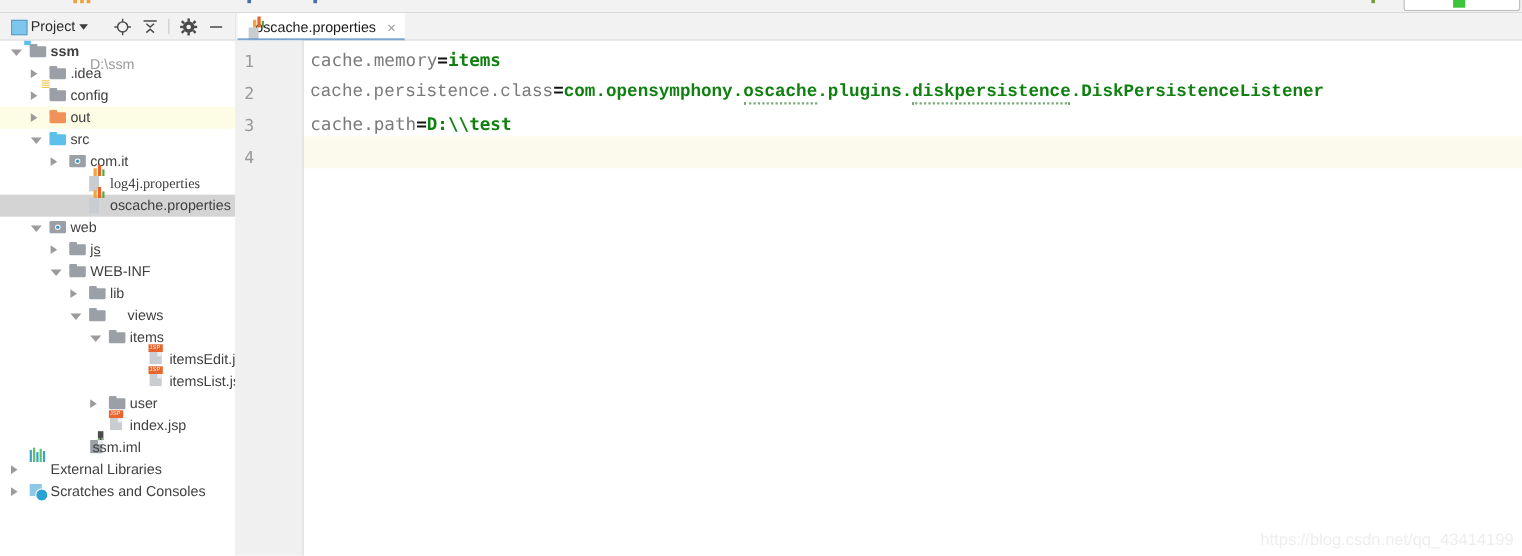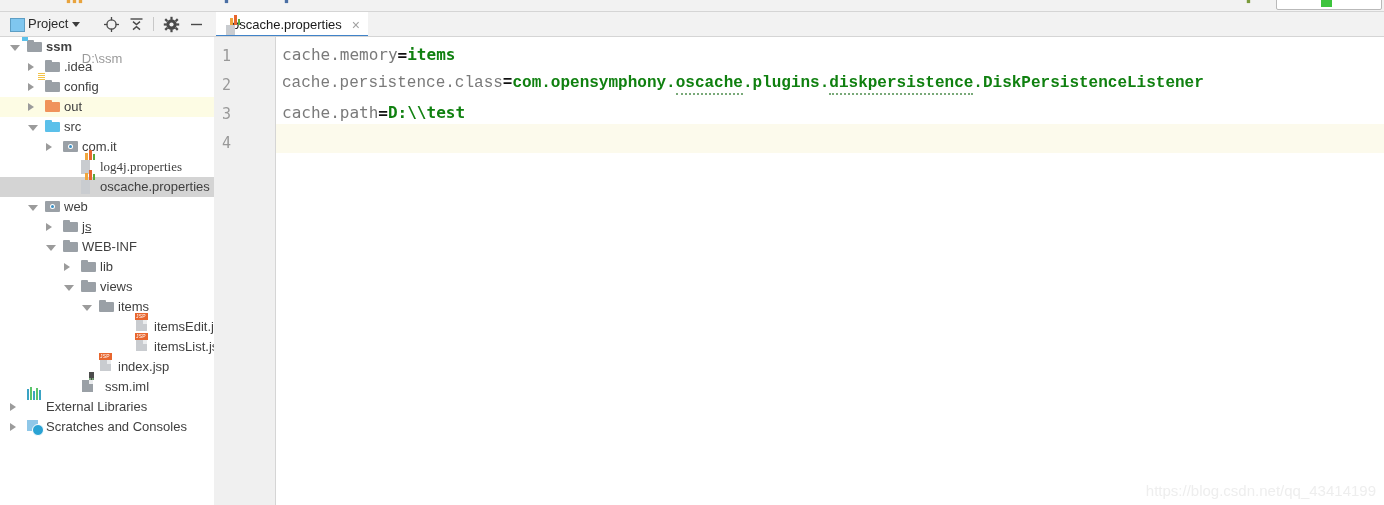--- a/index.html
+++ b/index.html
@@ -241,48 +241,53 @@
           <span class="lbl" style="left: 82px;">WEB-INF</span>
         </div>
         <div class="row">
           <div class="arrow" style="left: 64px;"></div>
           <span class="ic" style="left: 81px;"><span class="folder"><b></b><i></i></span></span>
           <span class="lbl" style="left: 100px;">lib</span>
         </div>
         <div class="row">
           <div class="arrow open" style="left: 64px;"></div>
           <span class="ic" style="left: 81px;"><span class="folder"><b></b><i></i></span></span>
-          <span class="lbl" style="left: 100px;">views</span>
+          <span class="lbl" style="left: 116px;">views</span>
         </div>
         <div class="row">
           <div class="arrow open" style="left: 82px;"></div>
           <span class="ic" style="left: 99px;"><span class="folder"><b></b><i></i></span></span>
           <span class="lbl" style="left: 118px;">items</span>
         </div>
         <div class="row">
           <span class="ic" style="left: 135px;"><span class="jspico"><span class="sheet"></span><span class="fold"></span><span class="tag">
                 <span>JSP</span>
               </span></span></span>
           <span class="lbl" style="left: 154px;">itemsEdit.jsp</span>
         </div>
         <div class="row">
           <span class="ic" style="left: 135px;"><span class="jspico"><span class="sheet"></span><span class="fold"></span><span class="tag">
                 <span>JSP</span>
               </span></span></span>
           <span class="lbl" style="left: 154px;">itemsList.jsp</span>
         </div>
         <div class="row">
+          <div class="arrow" style="left: 82px;"></div>
+          <span class="ic" style="left: 99px;"><span class="folder"><b></b><i></i></span></span>
+          <span class="lbl" style="left: 118px;">user</span>
+        </div>
+        <div class="row">
           <span class="ic" style="left: 99px;"><span class="jspico"><span class="sheet"></span><span class="fold"></span><span class="tag">
                 <span>JSP</span>
               </span></span></span>
           <span class="lbl" style="left: 118px;">index.jsp</span>
         </div>
         <div class="row">
           <span class="ic" style="left: 81px;"><span class="imlico"><span class="sheet"></span><span class="cut"></span><span class="sq"></span></span></span>
-          <span class="lbl" style="left: 105px; text-align: right;">ssm.iml</span>
+          <span class="lbl" style="left: 84px; text-align: right;">ssm.iml</span>
         </div>
         <div class="row">
           <div class="arrow" style="left: 10px;"></div>
           <span class="ic" style="left: 27px;"><span class="libico"><s style="left:0;height:11px;background:#3aa3c4"></s><s style="left:3px;height:13px;background:#5ac46a"></s><s style="left:6px;height:9px;background:#3aa3c4"></s><s style="left:9px;height:12px;background:#5ac46a"></s><s style="left:12px;height:10px;background:#3aa3c4"></s></span></span>
           <span class="lbl" style="left: 46px;">External Libraries</span>
         </div>
         <div class="row">
           <div class="arrow" style="left: 10px;"></div>
           <span class="ic" style="left: 27px;"><span class="scrico"><span class="sheet"></span><span class="clock"></span></span></span>
           <span class="lbl" style="left: 46px;">Scratches and Consoles</span>

